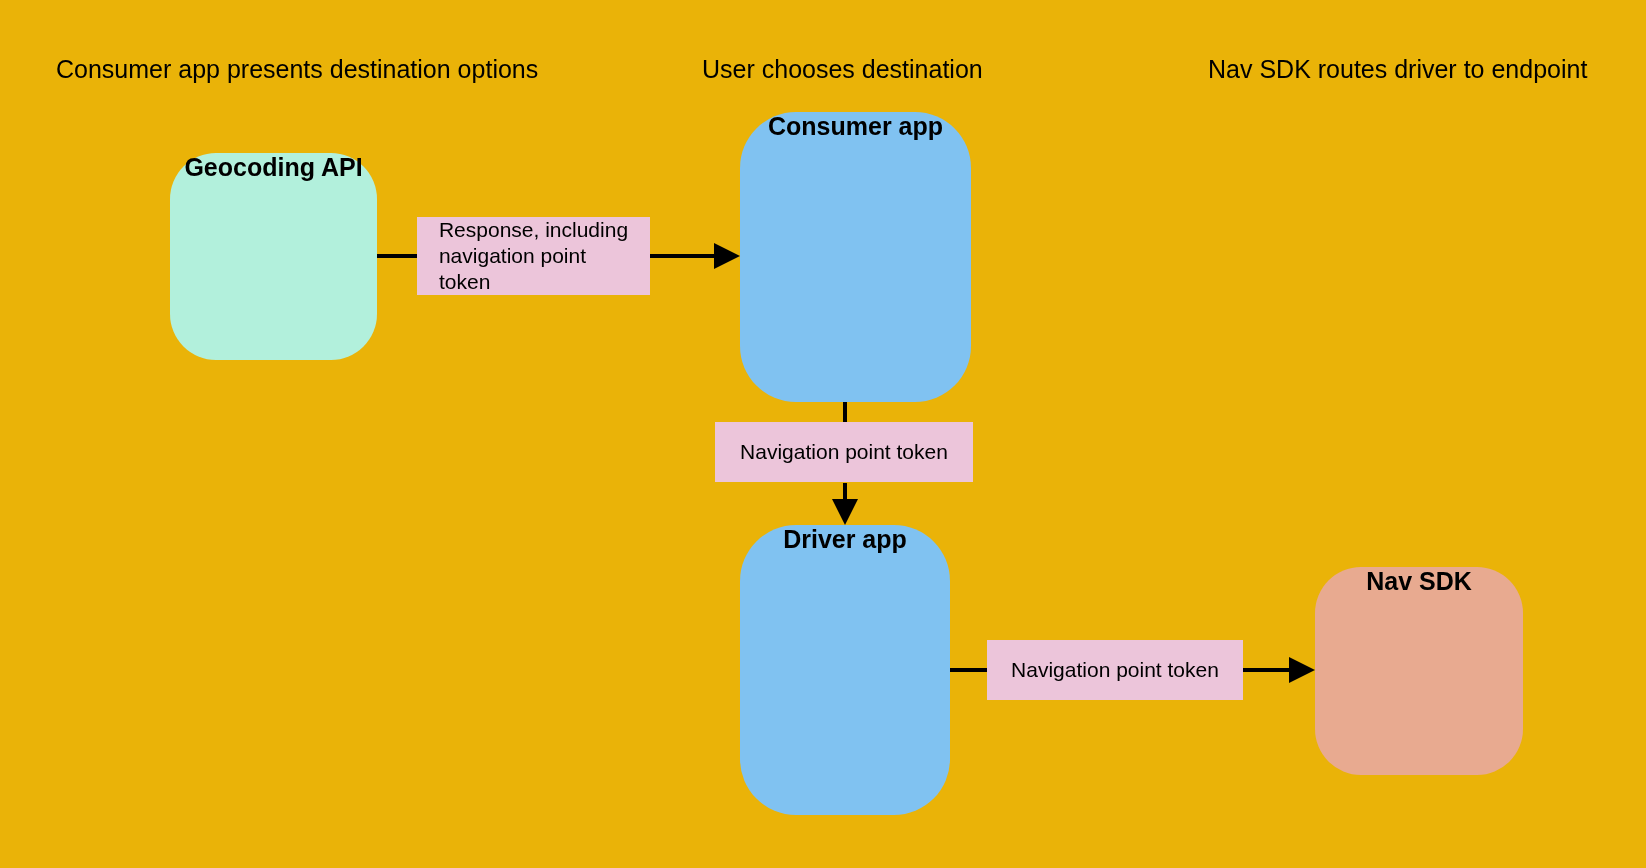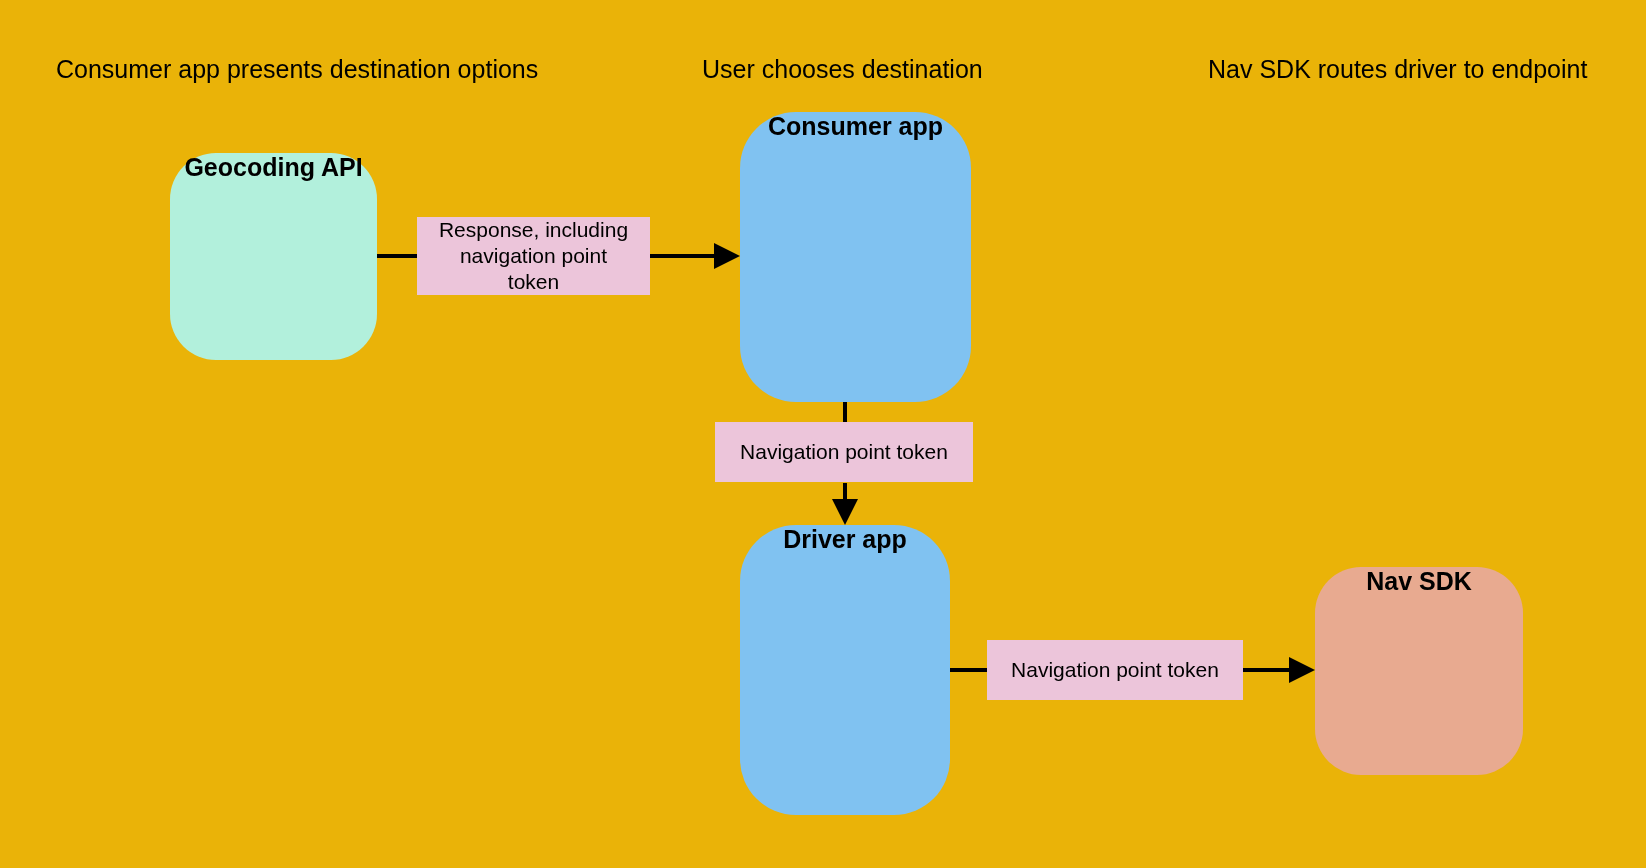--- a/index.html
+++ b/index.html
@@ -79,21 +79,21 @@
     width: 208px; height: 208px;
     background: #e8aa90;
     border-radius: 46px;
   }
 
   .edge-label {
     position: absolute;
     display: flex;
     align-items: center;
     justify-content: center;
-    text-align: center;
+    text-align: left;
     background: #ecc5da;
     font-size: 21px;
     line-height: 26px;
     font-weight: 400;
     color: #000000;
     white-space: pre-line;
   }
   #edge-label-response {
     left: 417px; top: 217px;
     width: 233px; height: 78px;

